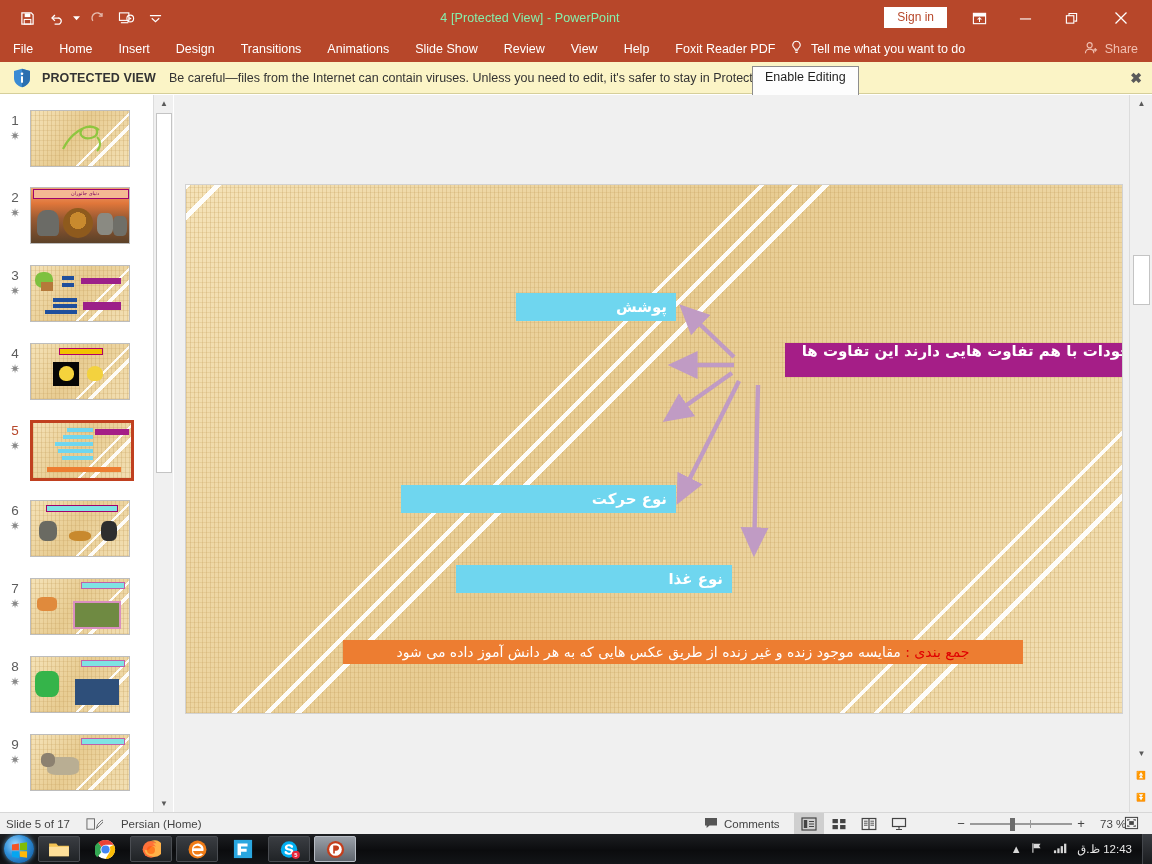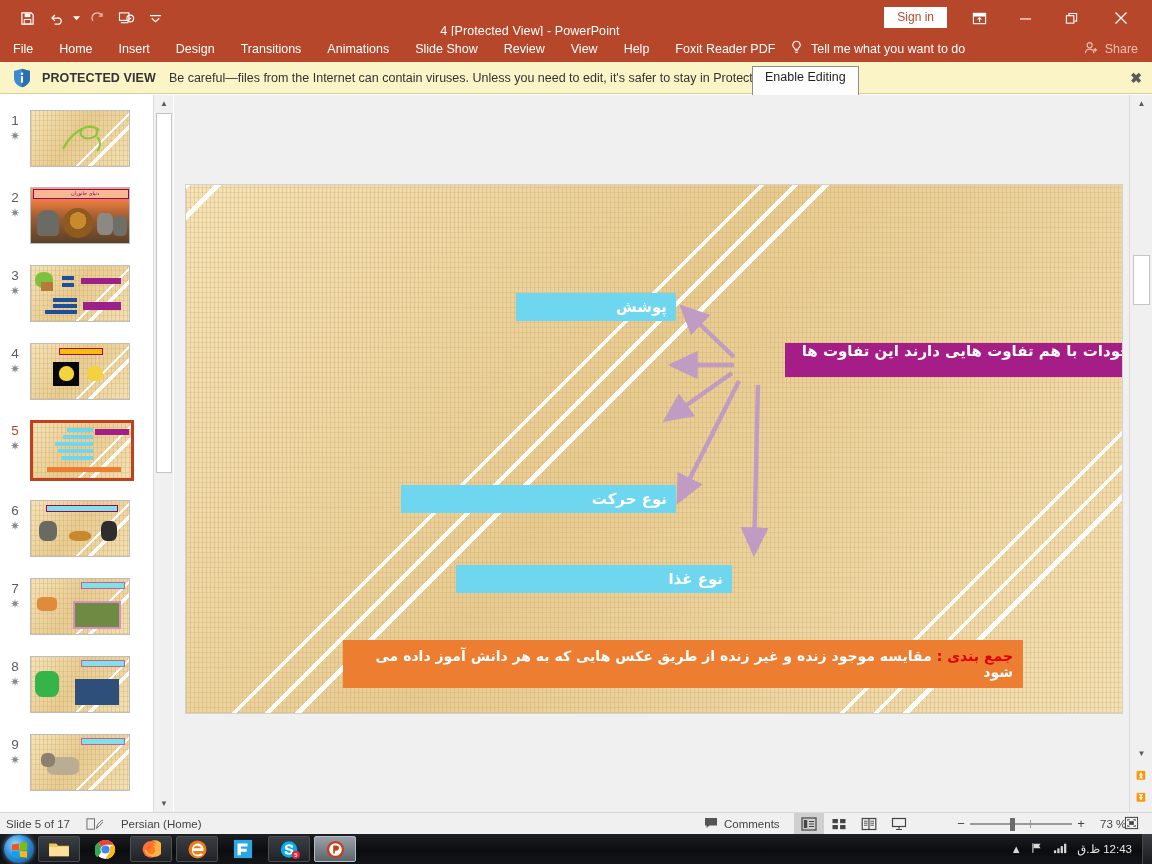--- a/index.html
+++ b/index.html
@@ -19,21 +19,21 @@
   }
   .qat { position: absolute; left: 14px; top: 0; height: 36px; display: flex; align-items: center; gap: 3px; }
   .qat-btn {
     width: 26px; height: 26px; display: flex; align-items: center; justify-content: center;
     color: #ffffff; font-size: 14px; line-height: 1;
   }
   .qat-btn svg { display: block; }
   .win-title {
     position: absolute; left: 0; top: 0; width: 1060px; height: 36px;
     display: flex; align-items: center; justify-content: center;
-    color: #ffffff; font-size: 12.5px; letter-spacing: .1px; margin-top: 13px;
+    color: #86efac; font-size: 12.5px; letter-spacing: .1px;
   }
   .signin {
     position: absolute; right: 205px; top: 7px;
     background: #ffffff; color: #b7472a;
     font-size: 12px; padding: 3px 13px 4px 13px; border: none;
     font-family: "Liberation Sans", sans-serif; cursor: pointer;
   }
   .win-ctrl { position: absolute; top: 0; height: 36px; display: flex; align-items: center; justify-content: center; color: #fff; }
   .wc-ribbon { right: 152px; width: 42px; }
   .wc-min   { right: 106px; width: 42px; }
@@ -149,21 +149,21 @@
   }
   .cyanbox {
     background: #6fd6ef; color: #ffffff; font-size: 15px; font-weight: bold;
     padding-right: 9px; height: 28px;
   }
   .purplebox {
     background: #a51e87; color: #ffffff; font-size: 15px; font-weight: bold;
     height: 34px; padding-right: 9px; padding-left: 9px; justify-content: center;
   }
   .orangebox {
-    background: #ed7d31; height: 48px; font-size: 14px; font-weight: bold;
+    background: #ed7d31; height: 24px; font-size: 14px; font-weight: normal;
     color: #ffffff; padding-right: 10px; padding-left: 10px; justify-content: center;
   }
   .orangebox .hl { color: #e00000; }
 
   .arrows { position: absolute; left: 0; top: 0; width: 936px; height: 528px; pointer-events: none; }
 
   .rightscroll {
     position: absolute; left: 1129px; top: 95px; width: 23px; height: 717px;
     background: #f0f0f0; border-left: 1px solid #dcdcdc;
   }

